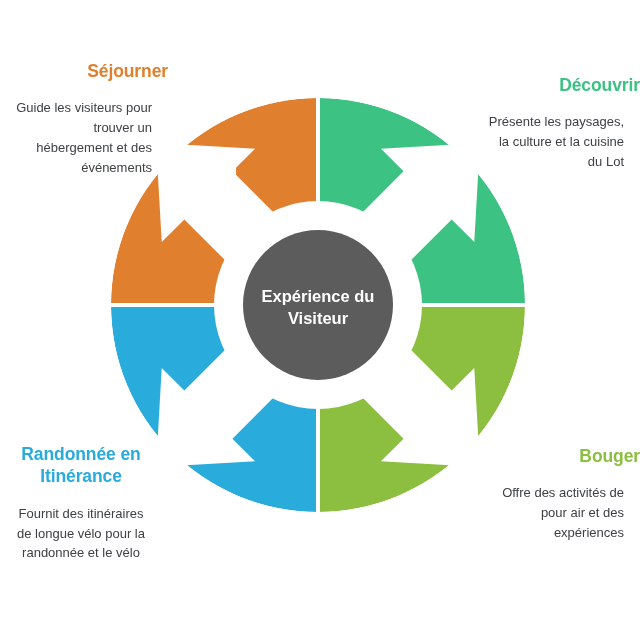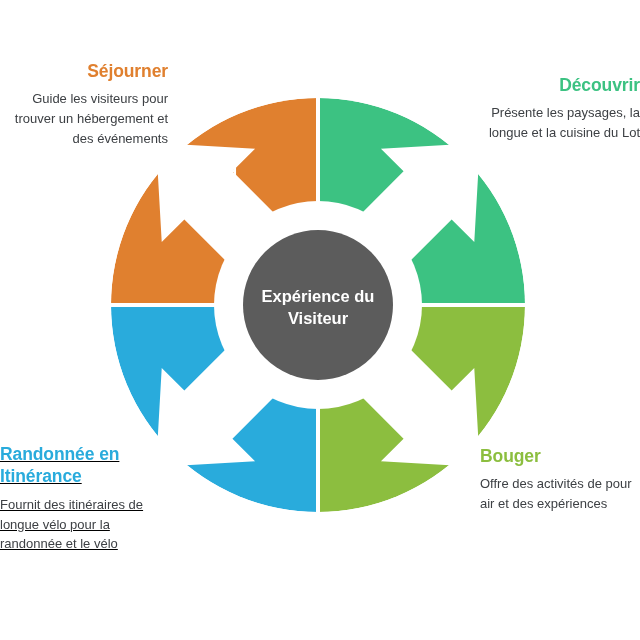--- a/index.html
+++ b/index.html
@@ -36,21 +36,21 @@
     font-size: 17.5px;
     font-weight: bold;
     line-height: 1.28;
     margin: 0 0 7px 0;
     letter-spacing: -0.1px;
   }
   .label-desc {
     font-size: 13px;
     line-height: 1.52;
     color: #3d4044;
-    margin: 0;
+    margin: 16px;
   }
 
   
   .block-sejourner {
     left: 0px;
     top: 60px;
     width: 168px;
     text-align: right;
   }
   
@@ -58,29 +58,28 @@
     left: 470px;
     top: 74px;
     width: 170px;
     text-align: right;
   }
   
   .block-bouger {
     left: 480px;
     top: 445px;
     width: 160px;
-    text-align: left;
+    text-align: right;
   }
   
   .block-randonnee {
     left: 0px;
     top: 443px;
     width: 162px;
-    text-align: left;
-    text-decoration: underline;
+    text-align: center;
   }
 
   .center-line {
     font-size: 16.5px;
     font-weight: bold;
     fill: #ffffff;
   }
 </style>
 </head>
 <body>
@@ -234,21 +233,21 @@
     </g>
   </svg>
 
   <div class="label-block block-sejourner">
     <p class="label-title" style="color:#e0802f">Séjourner</p>
     <p class="label-desc">Guide les visiteurs pour trouver un hébergement et des événements</p>
   </div>
 
   <div class="label-block block-decouvrir">
     <p class="label-title" style="color:#3cc282">Découvrir</p>
-    <p class="label-desc">Présente les paysages, la longue et la cuisine du Lot</p>
+    <p class="label-desc">Présente les paysages, la culture et la cuisine du Lot</p>
   </div>
 
   <div class="label-block block-bouger">
     <p class="label-title" style="color:#8cbe3f">Bouger</p>
     <p class="label-desc">Offre des activités de pour air et des expériences</p>
   </div>
 
   <div class="label-block block-randonnee">
     <p class="label-title" style="color:#29abdc">Randonnée en Itinérance</p>
     <p class="label-desc">Fournit des itinéraires de longue vélo pour la randonnée et le vélo</p>

